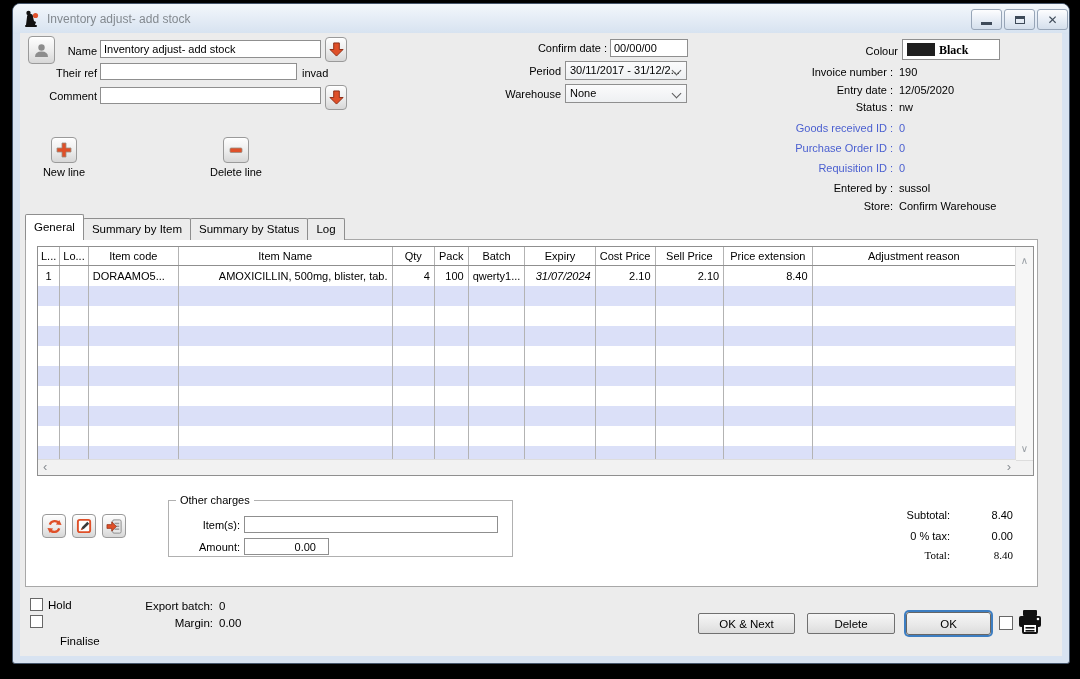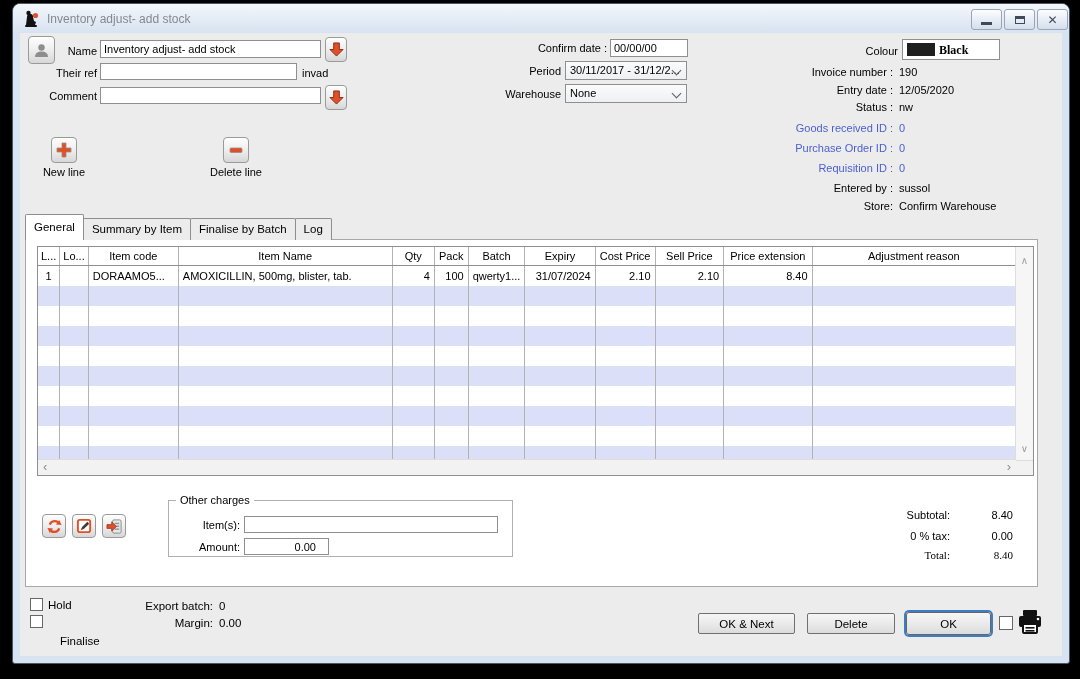--- a/index.html
+++ b/index.html
@@ -165,21 +165,21 @@
   <div class="btn3d" style="left:223px;top:137px;width:26px;height:26px;">
     <svg width="16" height="16" viewBox="0 0 16 16">
       <rect x="2" y="6" width="12" height="4.5" rx="1" fill="#df5029" stroke="#9b8d82" stroke-width="0.8"></rect>
     </svg>
   </div>
   <div class="iconlabel" style="left:196px;top:166px;width:80px;">Delete line</div>
 
   <div class="tabbar" id="tab-bar">
       <div class="tab active">General</div>
       <div class="tab">Summary by Item</div>
-      <div class="tab">Finalise by Batch</div>
+      <div class="tab">Summary by Status</div>
       <div class="tab">Log</div>
     </div>
   <div class="panel"></div>
 
   <div class="listbox">
     <div class="gridwrap">
       <table class="grid" id="grid">
           <colgroup>
             <col style="width: 15px;">
             <col style="width: 24px;">
@@ -208,25 +208,25 @@
               <th>Sell Price</th>
               <th>Price extension</th>
               <th>Adjustment reason</th>
             </tr>
           </thead>
           <tbody>
             <tr>
               <td style="text-align: center;">1</td>
               <td style="text-align: center;"></td>
               <td style="text-align: left;">DORAAMO5...</td>
-              <td style="text-align: left;">AMOXICILLIN, 500mg, blister, tab.</td>
+              <td style="text-align: right;">AMOXICILLIN, 500mg, blister, tab.</td>
               <td style="text-align: right;">4</td>
               <td style="text-align: right;">100</td>
               <td style="text-align: left;">qwerty1...</td>
-              <td style="text-align: right;">31/07/2024</td>
+              <td style="text-align: right; font-style: italic;">31/07/2024</td>
               <td style="text-align: right;">2.10</td>
               <td style="text-align: right;">2.10</td>
               <td style="text-align: right;">8.40</td>
               <td style="text-align: left;"></td>
             </tr>
             <tr class="stripe">
               <td style="text-align: center; background: rgb(219, 224, 248);"></td>
               <td style="text-align: center; background: rgb(219, 224, 248);"></td>
               <td style="text-align: left; background: rgb(219, 224, 248);"></td>
               <td style="text-align: left; background: rgb(219, 224, 248);"></td>

